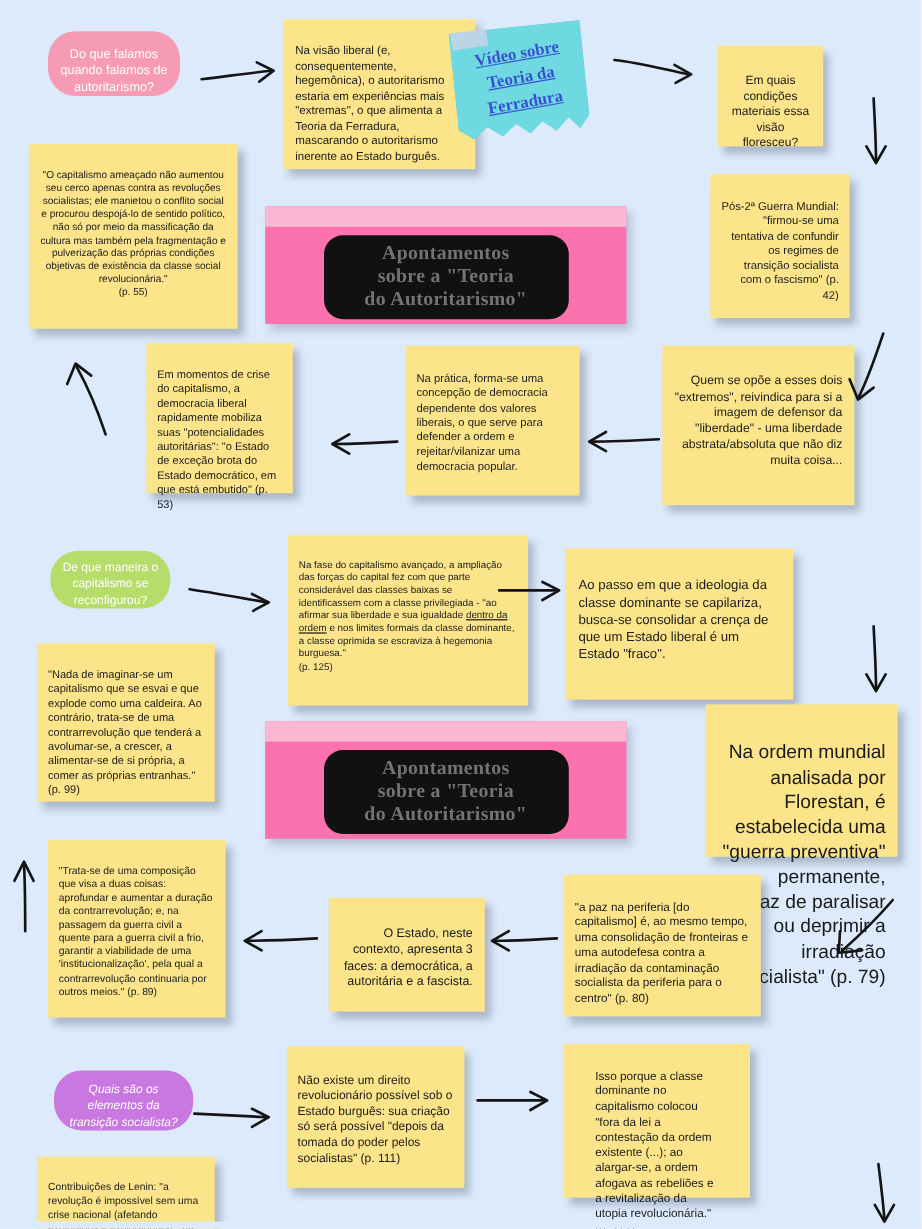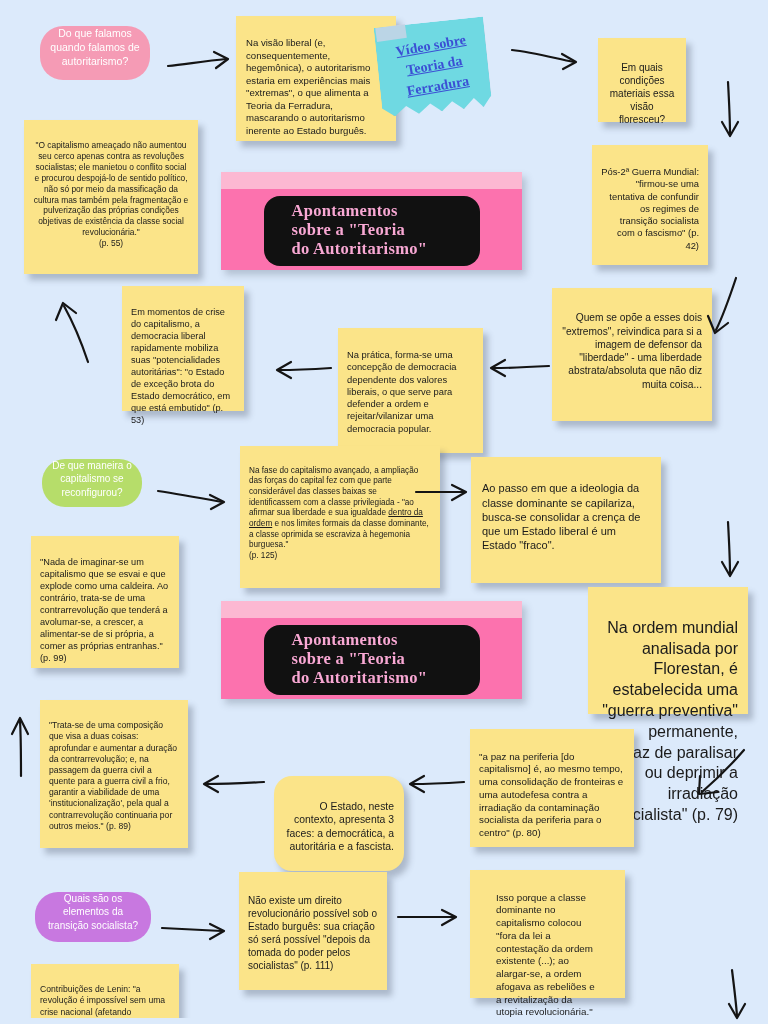--- a/index.html
+++ b/index.html
@@ -36,21 +36,21 @@
   .pill {
     position: absolute;
     box-sizing: border-box;
     color: #ffffff;
     text-align: center;
     line-height: 1.34;
     border-radius: 23px;
     font-family: "Liberation Sans", sans-serif;
     white-space: pre-line;
     display: flex;
-    align-items: flex-start;
+    align-items: flex-end;
     justify-content: center;
   }
   .pill.pink   { background: #f59bb5; }
   .pill.green  { background: #b6dd6a; }
   .pill.purple { background: #c878e0; }
 
   
   .banner {
     position: absolute;
     box-sizing: border-box;
@@ -62,26 +62,26 @@
     left: 0; right: 0; top: 0;
     height: 17px;
     background: #fcb8d2;
   }
   .banner .plaque {
     position: absolute;
     left: 50%;
     transform: translateX(-50%);
     top: 24px;
     background: #111111;
-    color: #f9a8d4;
+    color: #737373;
     font-family: "Liberation Serif", serif;
     font-weight: 700;
-    text-align: left;
+    text-align: center;
     border-radius: 16px;
-    padding: 6px 16px 8px 28px;
+    padding: 6px 16px 8px 16px;
     line-height: 1.14;
     letter-spacing: 0.3px;
     white-space: pre-line;
   }
 
   
   .video-sticker {
     position: absolute;
     background: #6fd9e2;
     transform: rotate(-6deg);
@@ -155,21 +155,21 @@
     <div class="topstrip"></div>
     <div class="plaque" style="font-size:16.5px; width:172px;">Apontamentos
 sobre a "Teoria
 do Autoritarismo"</div>
   </div>
 
   <div class="note" style="left:122px; top:286px; width:122px; height:125px; padding:9px 9px; font-size:9.2px;">
     <span>Em momentos de crise do capitalismo, a democracia liberal rapidamente mobiliza suas "potencialidades autoritárias": "o Estado de exceção brota do Estado democrático, em que está embutido" (p. 53)</span>
   </div>
 
-  <div class="note" style="left:338px; top:288px; width:145px; height:125px; padding:9px 9px; font-size:9.4px;margin-top:40px;">
+  <div class="note" style="left:338px; top:288px; width:145px; height:125px; padding:9px 9px; font-size:9.4px;">
     <span>Na prática, forma-se uma concepção de democracia dependente dos valores liberais, o que serve para defender a ordem e rejeitar/vilanizar uma democracia popular.</span>
   </div>
 
   <div class="note right" style="left:552px; top:288px; width:160px; height:133px; padding:10px 10px; font-size:10.2px;text-align:right;">
     <span>Quem se opõe a esses dois "extremos", reivindica para si a imagem de defensor da "liberdade" - uma liberdade abstrata/absoluta que não diz muita coisa...</span>
   </div>
 
   <div class="pill green" style="left:42px; top:459px; width:100px; height:48px; font-size:10px;">
     <span>De que maneira o
 capitalismo se
@@ -197,29 +197,29 @@
   </div>
 
   <div class="note right" style="left:588px; top:587px; width:160px; height:127px; padding:10px 10px; font-size:16px;">
     <span>Na ordem mundial analisada por Florestan, é estabelecida uma "guerra preventiva" permanente, "capaz de paralisar ou deprimir a irradiação socialista" (p. 79)</span>
   </div>
 
   <div class="note" style="left:40px; top:700px; width:148px; height:148px; padding:9px 9px; font-size:8.6px;">
     <span>"Trata-se de uma composição que visa a duas coisas: aprofundar e aumentar a duração da contrarrevolução; e, na passagem da guerra civil a quente para a guerra civil a frio, garantir a viabilidade de uma 'institucionalização', pela qual a contrarrevolução continuaria por outros meios." (p. 89)</span>
   </div>
 
-  <div class="note right" style="left:274px; top:776px; width:130px; height:95px; padding:10px 10px; font-size:10.4px;border-radius:18px;">
+  <div class="note right" style="left:274px; top:748px; width:130px; height:95px; padding:10px 10px; font-size:10.4px;">
     <span>O Estado, neste contexto, apresenta 3 faces: a democrática, a autoritária e a fascista.</span>
   </div>
 
   <div class="note" style="left:470px; top:729px; width:164px; height:118px; padding:9px 9px; font-size:9.8px;">
     <span>"a paz na periferia [do capitalismo] é, ao mesmo tempo, uma consolidação de fronteiras e uma autodefesa contra a irradiação da contaminação socialista da periferia para o centro" (p. 80)</span>
   </div>
 
-  <div class="pill purple" style="left:35px; top:892px; width:116px; height:50px; font-size:10px;">
+  <div class="pill purple" style="left:45px; top:892px; width:116px; height:50px; font-size:10px;font-style:italic;">
     <span>Quais são os
 elementos da
 transição socialista?</span>
   </div>
 
   <div class="note" style="left:31px; top:964px; width:148px; height:120px; padding:9px 9px; font-size:8.6px;">
     <span>Contribuições de Lenin: "a revolução é impossível sem uma crise nacional (afetando explorados e exploradores)"; na</span>
   </div>
 
   <div class="note" style="left:239px; top:872px; width:148px; height:118px; padding:9px 9px; font-size:10px;">

